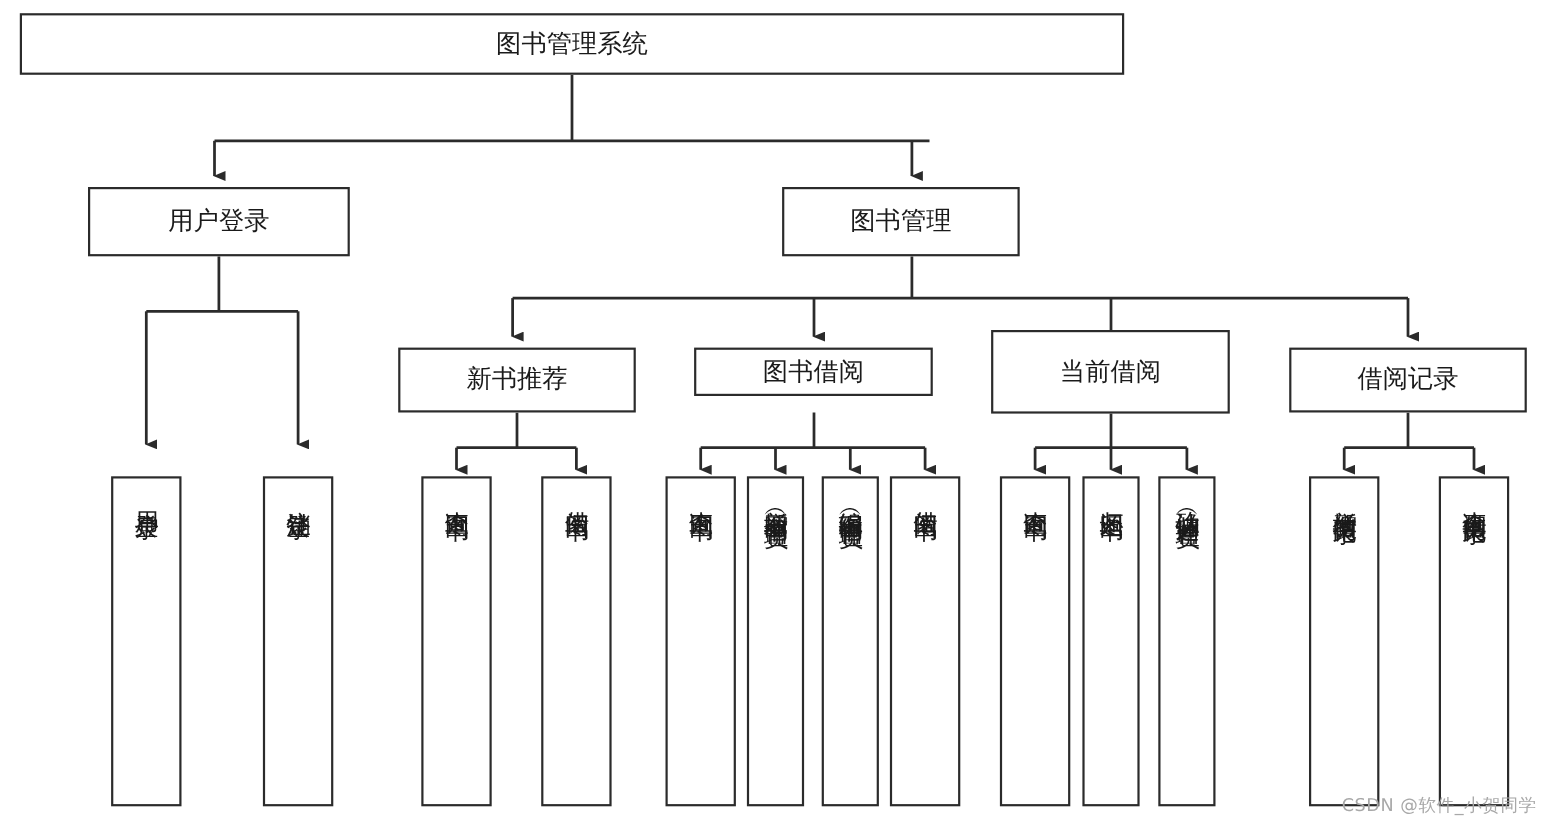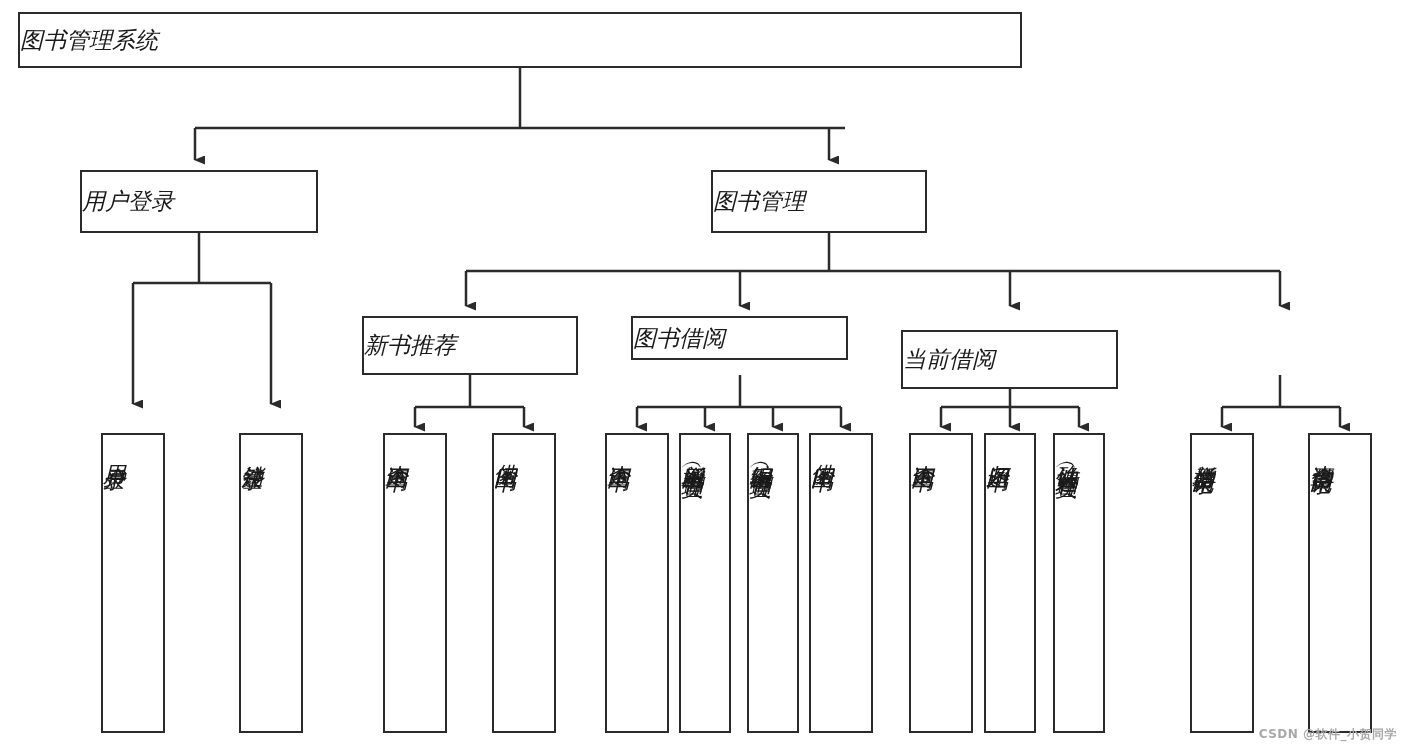--- a/index.html
+++ b/index.html
@@ -26,22 +26,22 @@
     height: 747px;
     pointer-events: none;
   }
   .node {
     position: absolute;
     box-sizing: border-box;
     background: #ffffff;
     border: 2.5px solid #2b2b2b;
     display: flex;
     align-items: center;
+    justify-content: center;
     z-index: 2;
-    font-style: italic;
   }
   .node .label {
     color: #1a1a1a;
     line-height: 1.22;
     text-align: center;
     white-space: nowrap;
   }
   .node.horiz .label {
     font-size: 23px;
   }
@@ -56,26 +56,25 @@
     writing-mode: vertical-rl;
     text-orientation: upright;
     font-size: 22px;
     letter-spacing: 2px;
     line-height: 1.05;
   }
   #watermark {
     position: absolute;
     right: 8px;
     bottom: 4px;
-    font-size: 12px;
+    font-size: 16px;
     color: #a8a8a8;
     letter-spacing: 0.5px;
     z-index: 5;
     white-space: nowrap;
-    font-weight: bold;
   }
 </style>
 </head>
 <body>
 
 <div id="canvas">
 
   <svg id="edges" viewBox="0 0 1405 747" xmlns="http://www.w3.org/2000/svg">
     <defs>
       <marker id="arrowhead" markerWidth="9" markerHeight="11" refX="4.5" refY="10" orient="auto" markerUnits="userSpaceOnUse">
@@ -136,22 +135,25 @@
   <div class="node horiz" style="left:711px; top:170px; width:216px; height:63px;">
     <span class="label">图书管理</span>
   </div>
 
   <div class="node horiz" style="left:362px; top:316px; width:216px; height:59px;">
     <span class="label">新书推荐</span>
   </div>
   <div class="node horiz" style="left:631px; top:316px; width:217px; height:44px;">
     <span class="label">图书借阅</span>
   </div>
-  <div class="node horiz" style="left:901px; top:330px; width:217px; height:59px;">
+  <div class="node horiz" style="left:901px; top:300px; width:217px; height:76px;">
     <span class="label">当前借阅</span>
+  </div>
+  <div class="node horiz" style="left:1172px; top:316px; width:216px; height:59px;">
+    <span class="label">借阅记录</span>
   </div>
 
   <div class="node vert" style="left:101px; top:433px; width:64px; height:300px;">
     <span class="label">用户登录</span>
   </div>
   <div class="node vert" style="left:239px; top:433px; width:64px; height:300px;">
     <span class="label">注销登录</span>
   </div>
 
   <div class="node vert" style="left:383px; top:433px; width:64px; height:300px;">

